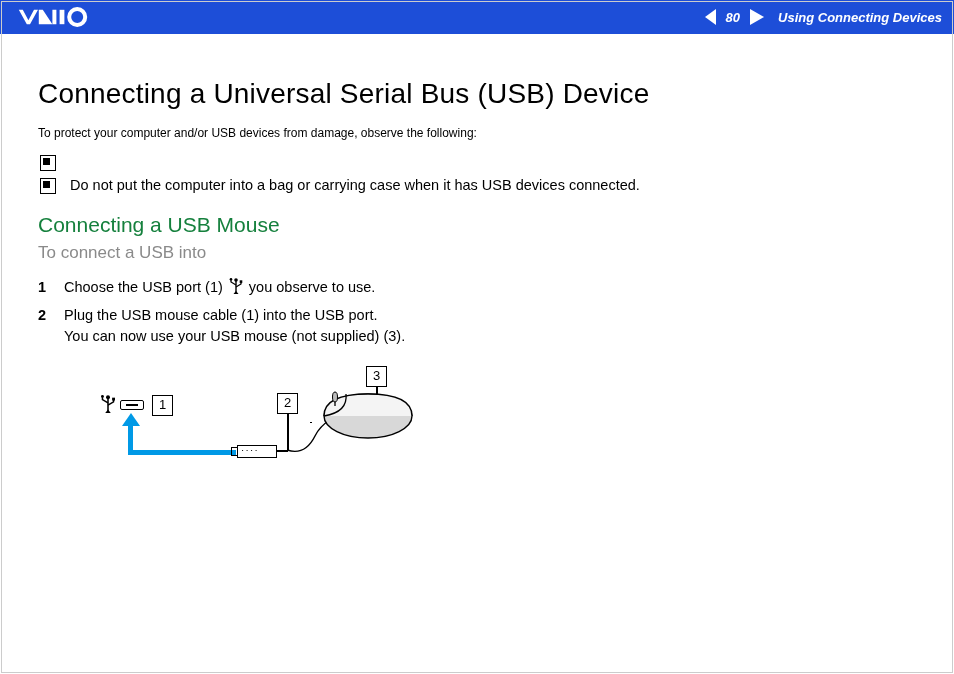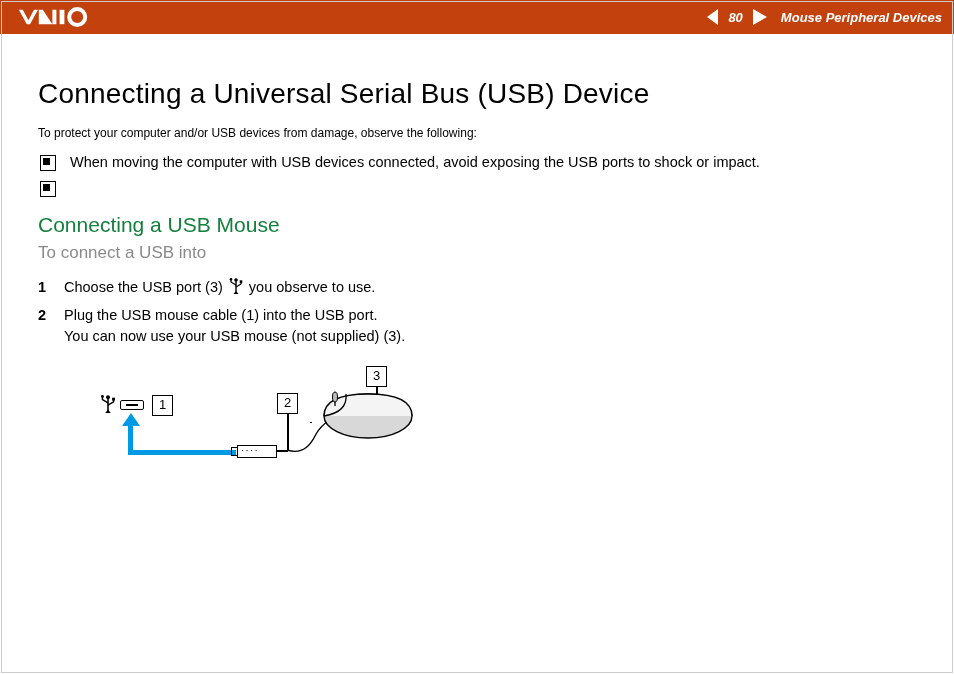--- a/index.html
+++ b/index.html
@@ -1,16 +1,16 @@
 <!DOCTYPE html>
 <html><head>
 <meta charset="utf-8">
 <style>
   html,body{margin:0;padding:0;width:954px;height:674px;font-family:Arial,Helvetica,sans-serif;background:#fff;color:#000;}
-  .header{background:#c2410c;color:#fff;height:34px;display:flex;align-items:center;justify-content:space-between;padding:0 12px 0 18px;}
+  .header{background:#1d4ed8;color:#fff;height:34px;display:flex;align-items:center;justify-content:space-between;padding:0 12px 0 18px;}
   .logo{height:20px;}
   .header-right{display:flex;align-items:center;gap:4px;font-size:12px;font-style:italic;}
   .nav-arrow{width:0;height:0;border-top:8px solid transparent;border-bottom:8px solid transparent;}
   .nav-arrow.left{border-right:11px solid #fff;margin-right:4px;}
   .nav-arrow.right{border-left:14px solid #fff;margin-left:4px;font-size:0;}
   .page-num{font-weight:bold;font-style:italic;font-size:13px;padding:0 2px;}
   .section-label{font-weight:bold;font-style:italic;font-size:13px;margin-left:10px;}
   .content{padding:44px 47px 0 38px;}
   h1{font-weight:normal;font-size:28px;margin:0 0 14px 0;letter-spacing:0.2px;}
   .intro{font-size:12px;margin:0 0 10px 0;line-height:1.5;}
@@ -49,45 +49,45 @@
   <svg class="logo" viewBox="0 0 120 24" width="96" height="20">
     <path d="M1 3 L11 21 L15 21 L25 3 L20 3 L13 16 L6 3 Z" fill="#fff"></path>
     <path d="M26 21 L26 3 L31 3 L43 21 L38 21 Z M43 3 L48 3 L48 21 L43 21 Z" fill="#fff"></path>
     <rect x="52" y="3" width="6" height="18" fill="#fff"></rect>
     <circle cx="74" cy="12" r="10" fill="none" stroke="#fff" stroke-width="5"></circle>
   </svg>
   <div class="header-right">
     <span class="nav-arrow left"></span>
     <span class="page-num">80</span>
     <span class="nav-arrow right"></span>
-    <span class="section-label">Mouse Peripheral Devices</span>
+    <span class="section-label">Using Connecting Devices</span>
   </div>
 </div>
 
 <div class="content">
   <h1>Connecting a Universal Serial Bus (USB) Device</h1>
   <p class="intro">To protect your computer and/or USB devices from damage, observe the following:</p>
   <ul class="bullets">
     <li>
         <span class="bullet-ico"></span>
-        <span>When moving the computer with USB devices connected, avoid exposing the USB ports to shock or impact.</span>
       </li>
     <li>
         <span class="bullet-ico"></span>
+        <span>Do not put the computer into a bag or carrying case when it has USB devices connected.</span>
       </li>
   </ul>
 
   <h2>Connecting a USB Mouse</h2>
   <p class="sub">To connect a USB into</p>
 
   <ol class="steps">
     <li>
       <span class="step-num">1</span>
       <span>
-        <span>Choose the USB port (3) </span>
+        <span>Choose the USB port (1) </span>
         <svg class="usb-inline" width="14" height="18" viewBox="0 0 14 18">
           <circle cx="7" cy="3" r="1.8" fill="#000"></circle>
           <line x1="7" y1="3" x2="7" y2="17" stroke="#000" stroke-width="1.4"></line>
           <polyline points="7,8 2,5 2,3" fill="none" stroke="#000" stroke-width="1.3"></polyline>
           <polyline points="7,10 12,7 12,5" fill="none" stroke="#000" stroke-width="1.3"></polyline>
           <circle cx="2" cy="2.3" r="1.3" fill="#000"></circle>
           <rect x="10.7" y="3.3" width="2.6" height="2.6" fill="#000"></rect>
           <polygon points="4.5,17 9.5,17 7,14" fill="#000"></polygon>
         </svg>
         <span> you observe to use.</span>

